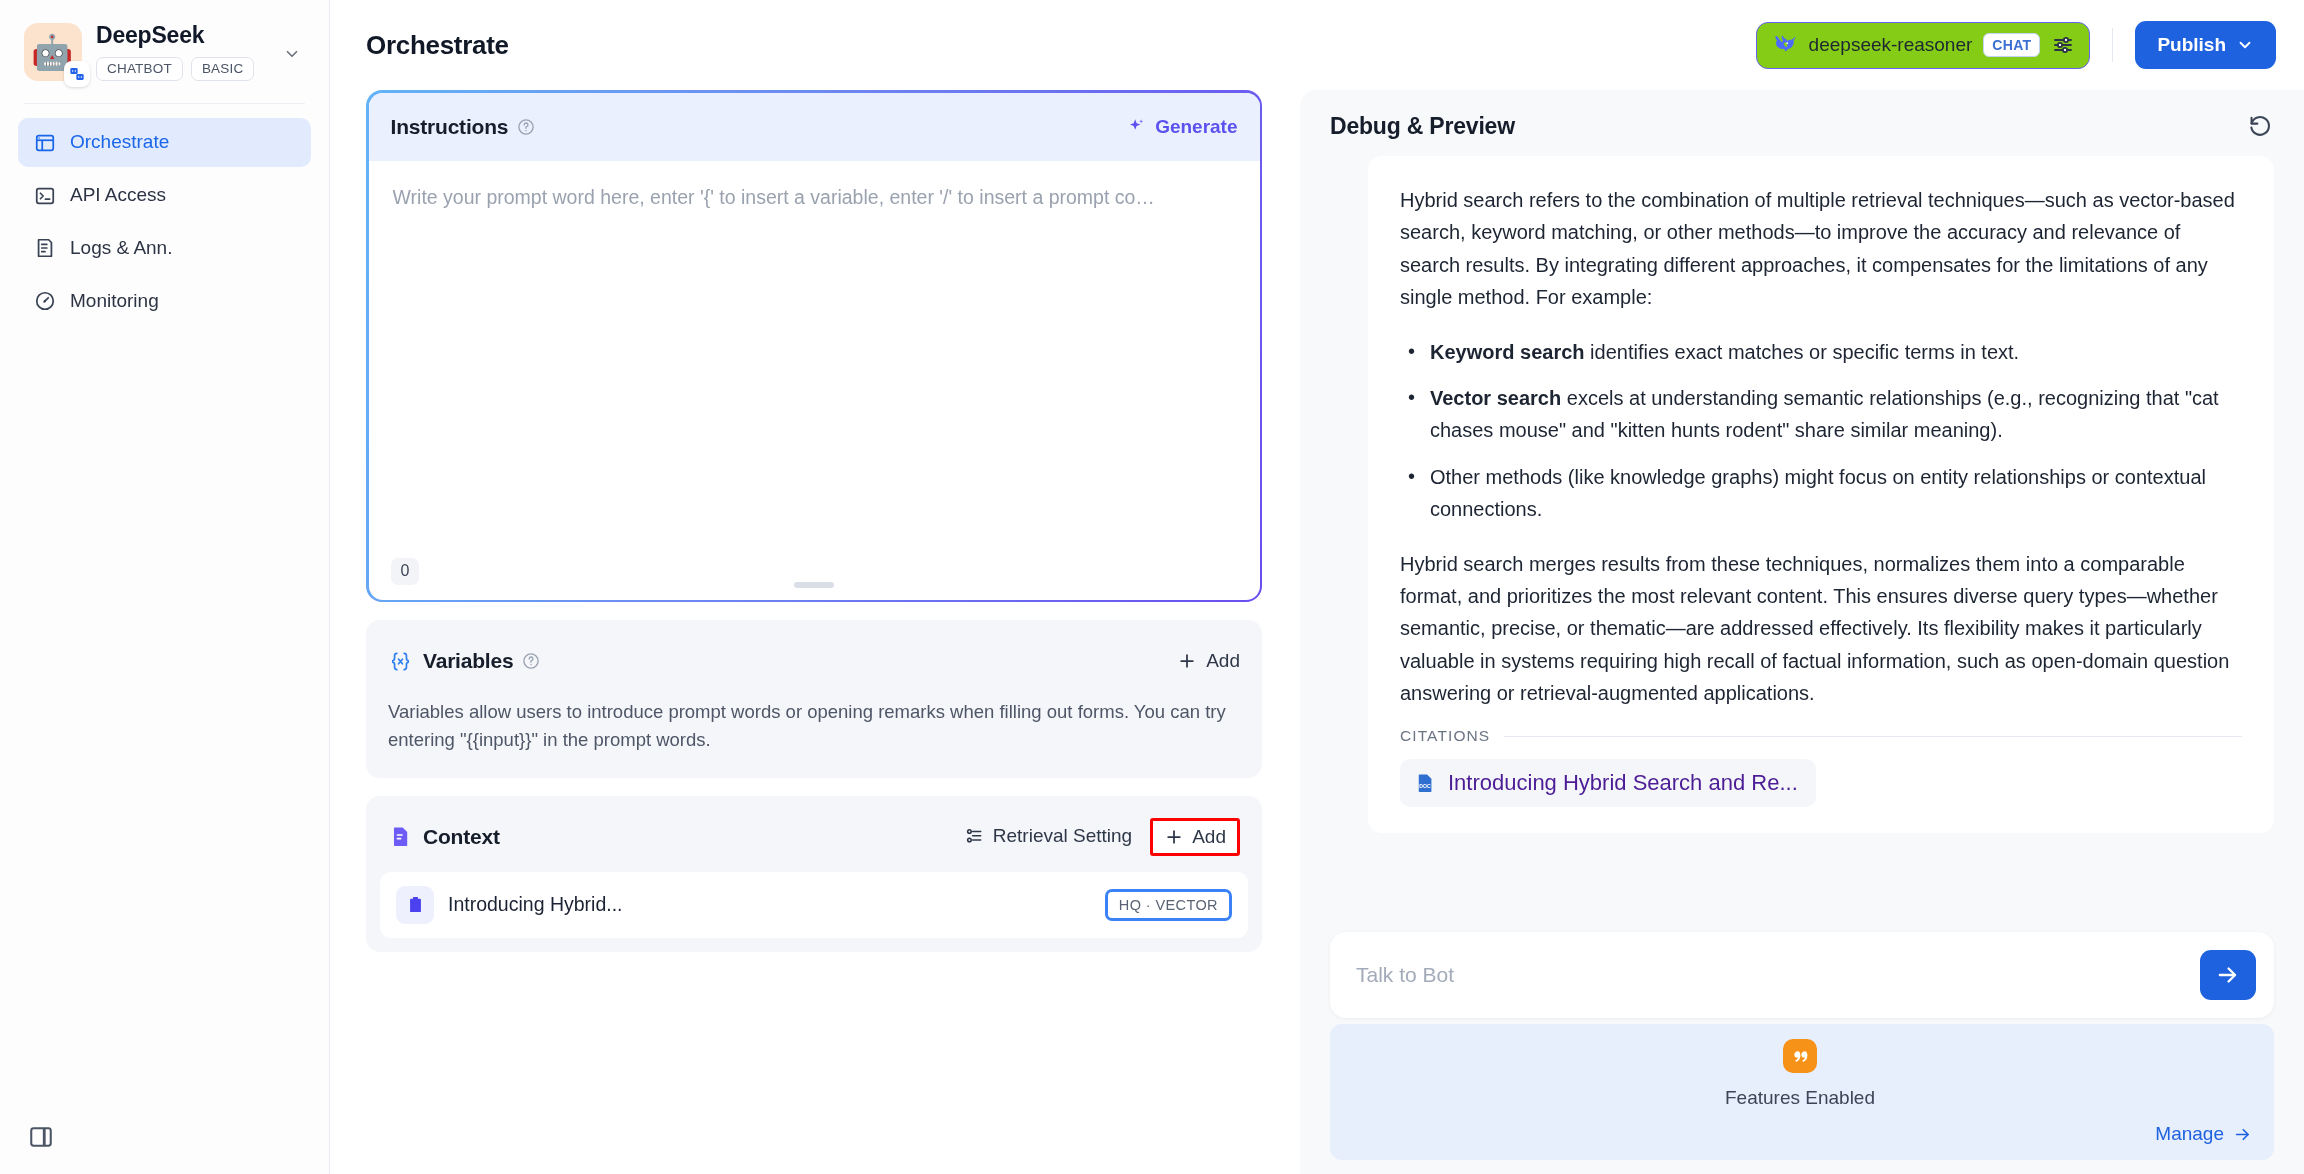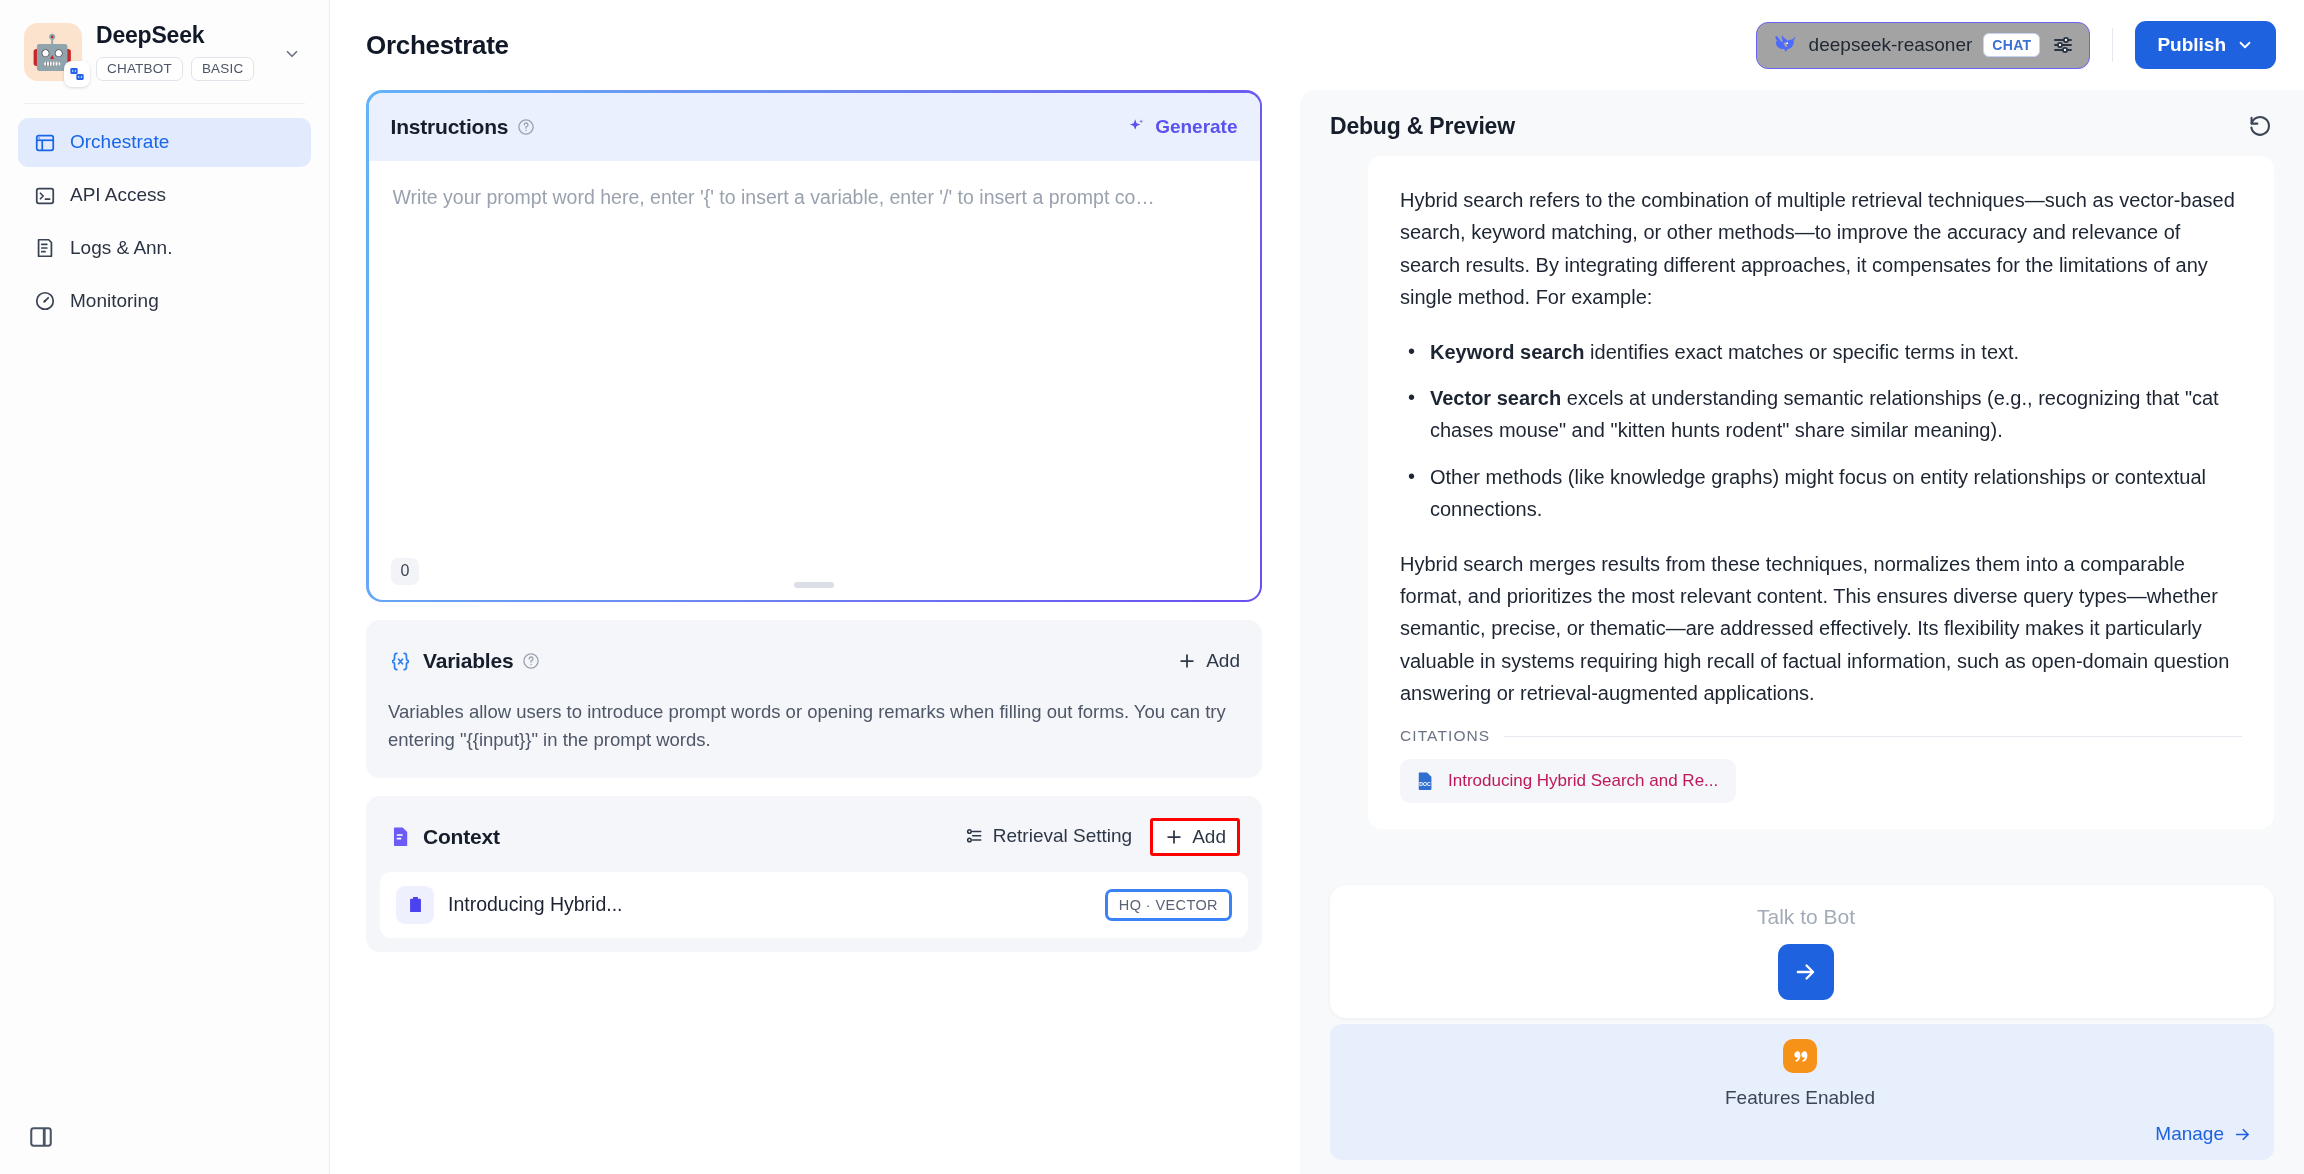--- a/index.html
+++ b/index.html
@@ -78,21 +78,21 @@
     height: 90px; min-height: 90px;
     display: flex; align-items: center;
     padding: 0 28px 0 36px; gap: 16px;
   }
   .page-title { font-size: 26px; font-weight: 700; color: #111827; letter-spacing: -0.3px; }
   .topbar-right { margin-left: auto; display: flex; align-items: center; gap: 22px; }
 
   .model-pill {
     display: flex; align-items: center; gap: 11px;
     border: 1.6px solid #6a62f0; border-radius: 12px;
-    background: #a3a3a3; padding: 9px 14px; cursor: pointer;
+    background: #84cc16; padding: 9px 14px; cursor: pointer;
   }
   .whale-ico { width: 27px; height: 27px; flex: 0 0 27px; display:flex;align-items:center;justify-content:center; }
   .whale-ico svg { width: 27px; height: 27px; }
   .model-name { font-size: 19px; color: #1f2733; line-height:1.2; }
   .chat-badge {
     font-size: 14px; color: #3b6fd4; font-weight: 600;
     border: 1px solid #c3d4f2; border-radius: 6px;
     padding: 3px 8px; line-height: 1.2; background: #fff;
     letter-spacing: .3px;
   }
@@ -238,32 +238,31 @@
     white-space: nowrap;
   }
   .citations-rule { flex: 1; height: 1px; background: #e6e9ef; }
   .citation-chip {
     margin-top: 14px; display: inline-flex; align-items: center; gap: 12px;
     background: #f4f6f9; border-radius: 10px; padding: 11px 18px 11px 14px;
     cursor: pointer; max-width: 100%;
   }
   .citation-chip svg { width: 22px; height: 22px; flex: 0 0 22px; }
   .citation-text {
-    font-size: 17px; color: #be185d; white-space: nowrap;
+    font-size: 22px; color: #4c1d95; white-space: nowrap;
     overflow: hidden; text-overflow: ellipsis;
   }
 
   
   .chat-area { padding: 0 30px 14px 30px; }
   .chat-input-box {
     background: #fff; border-radius: 16px;
     display: flex; align-items: center;
     padding: 18px 18px 18px 26px; gap: 14px;
     box-shadow: 0 1px 4px rgba(20,30,60,.05);
-    flex-direction: column;
   }
   .chat-placeholder { flex: 1; font-size: 21px; color: #a3abb8; line-height: 1.3; }
   .send-btn {
     width: 56px; height: 50px; border-radius: 11px; background: #1f62e0;
     display: flex; align-items: center; justify-content: center;
     cursor: pointer; border: none; flex: 0 0 56px;
   }
   .send-btn svg { width: 26px; height: 26px; }
   .features-bar {
     margin-top: 6px; background: #e7eefc; border-radius: 12px;

